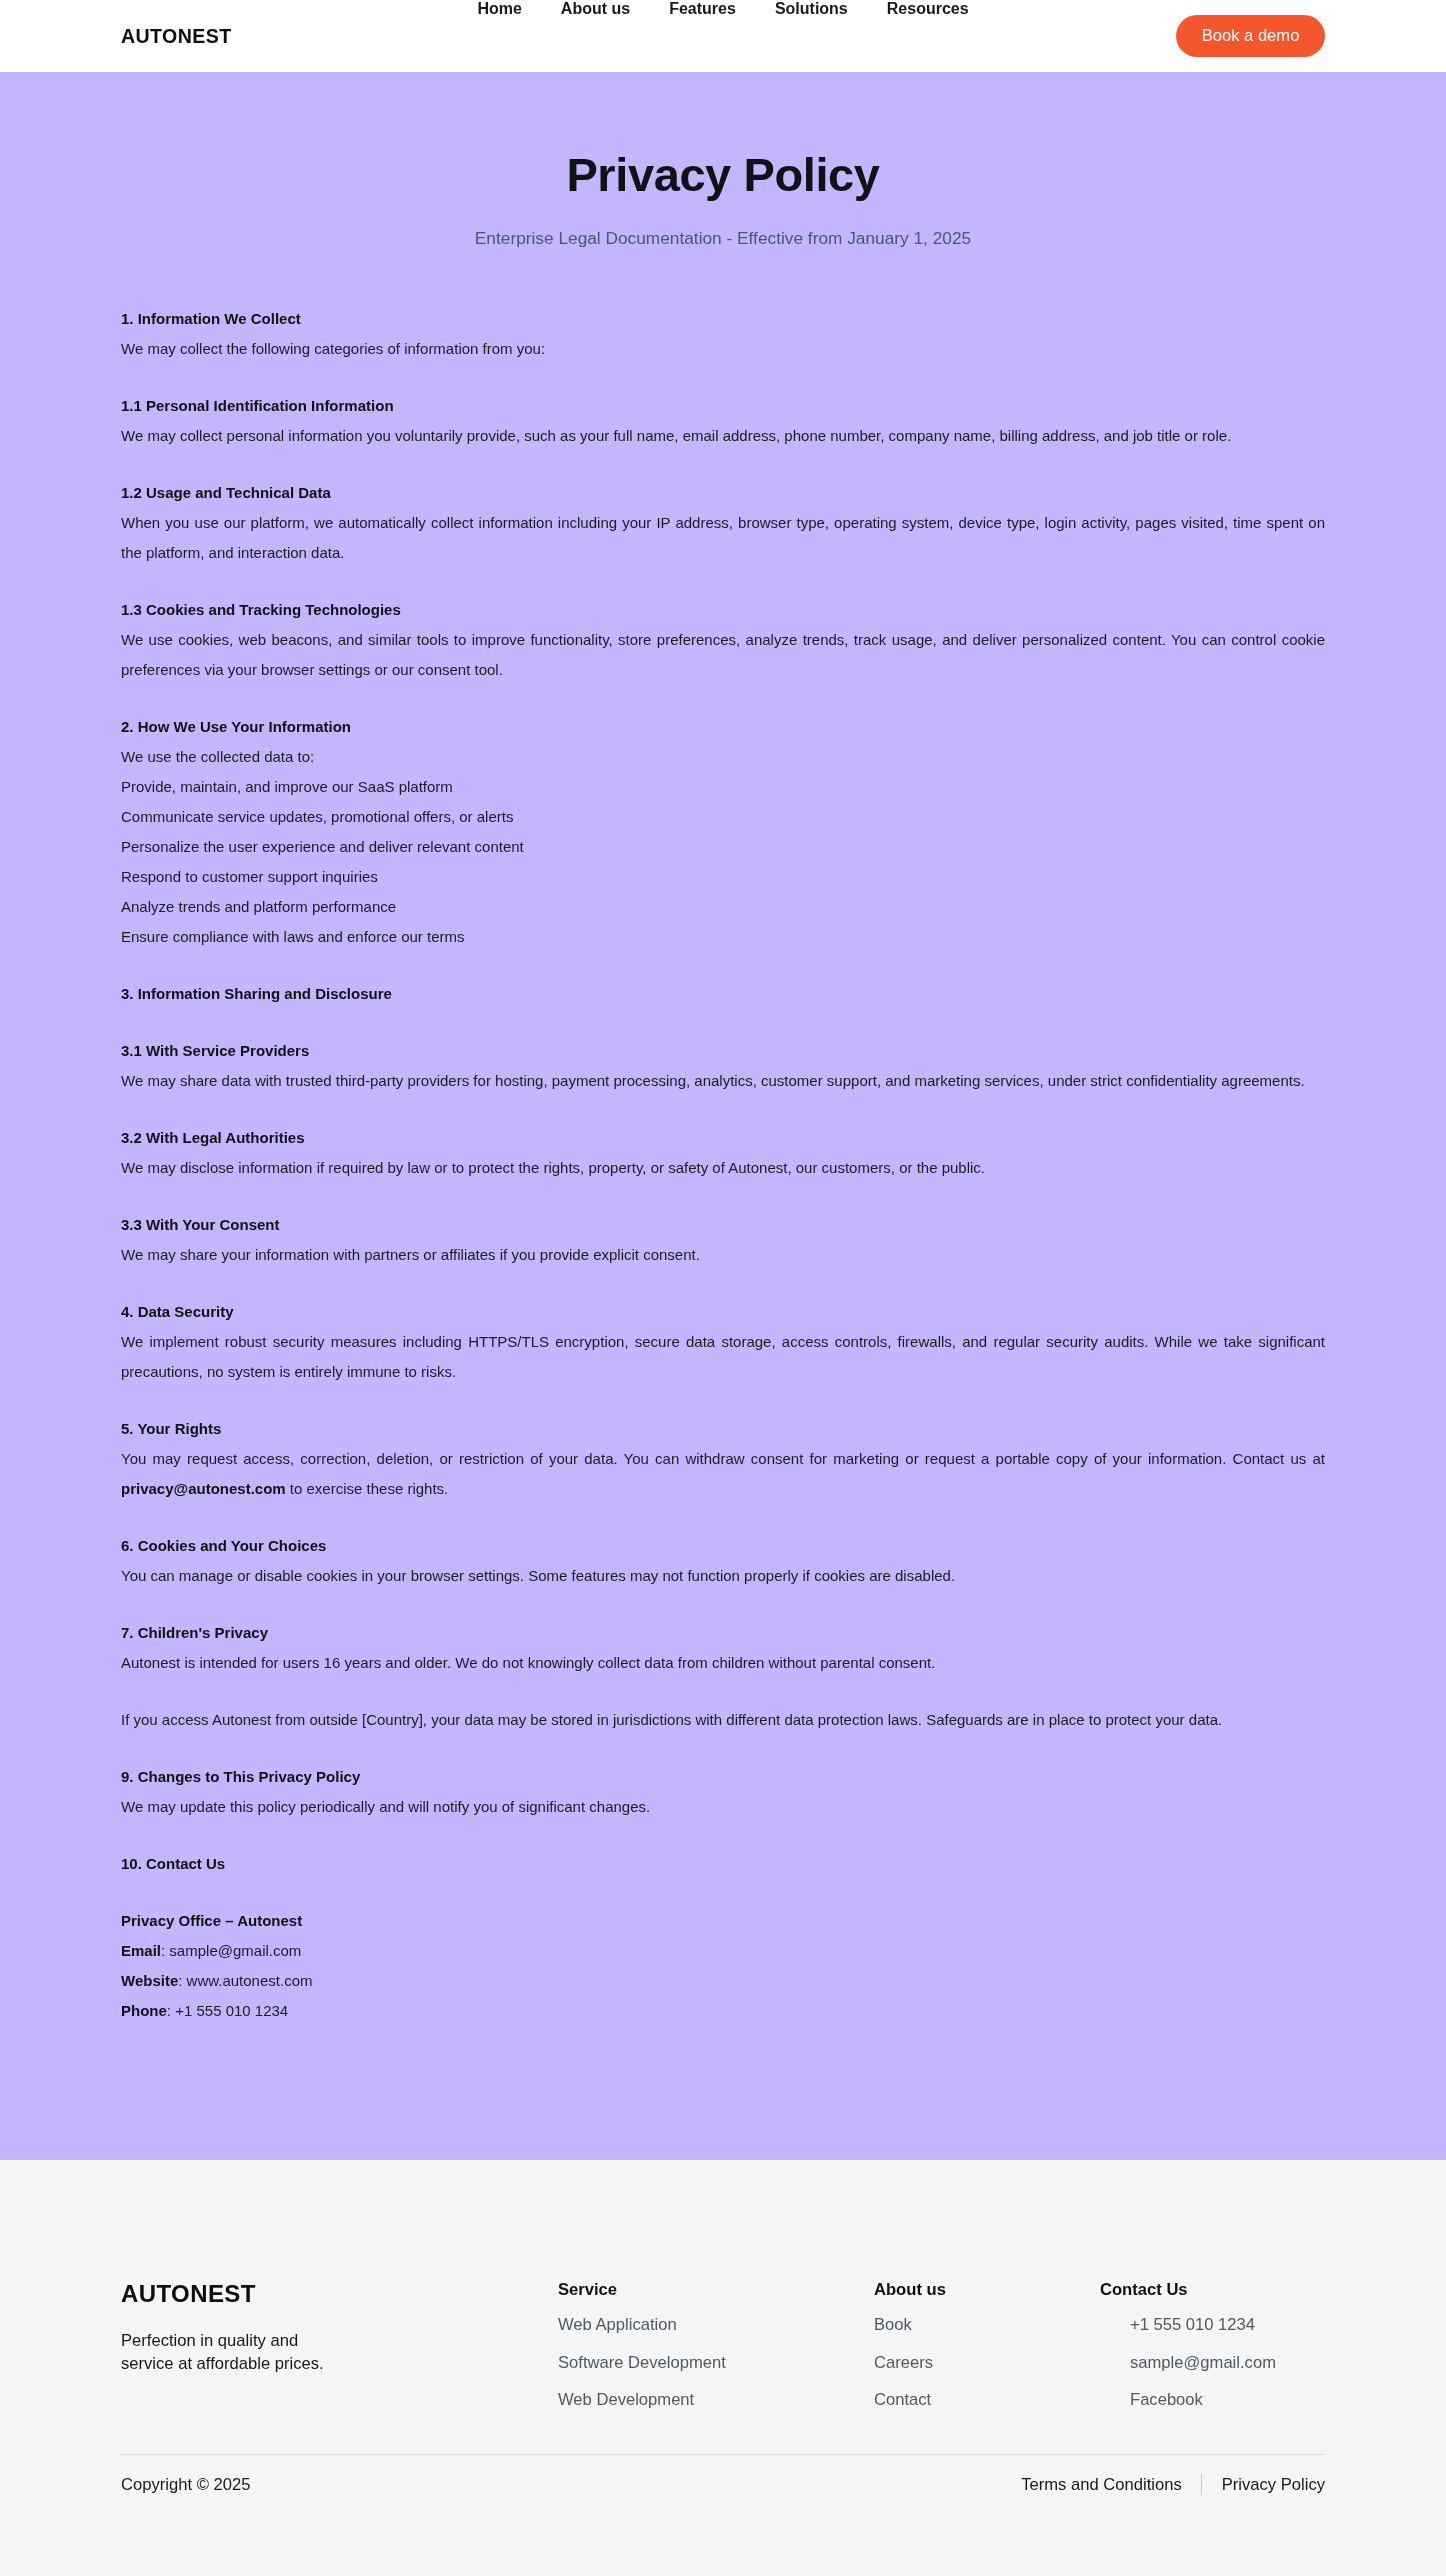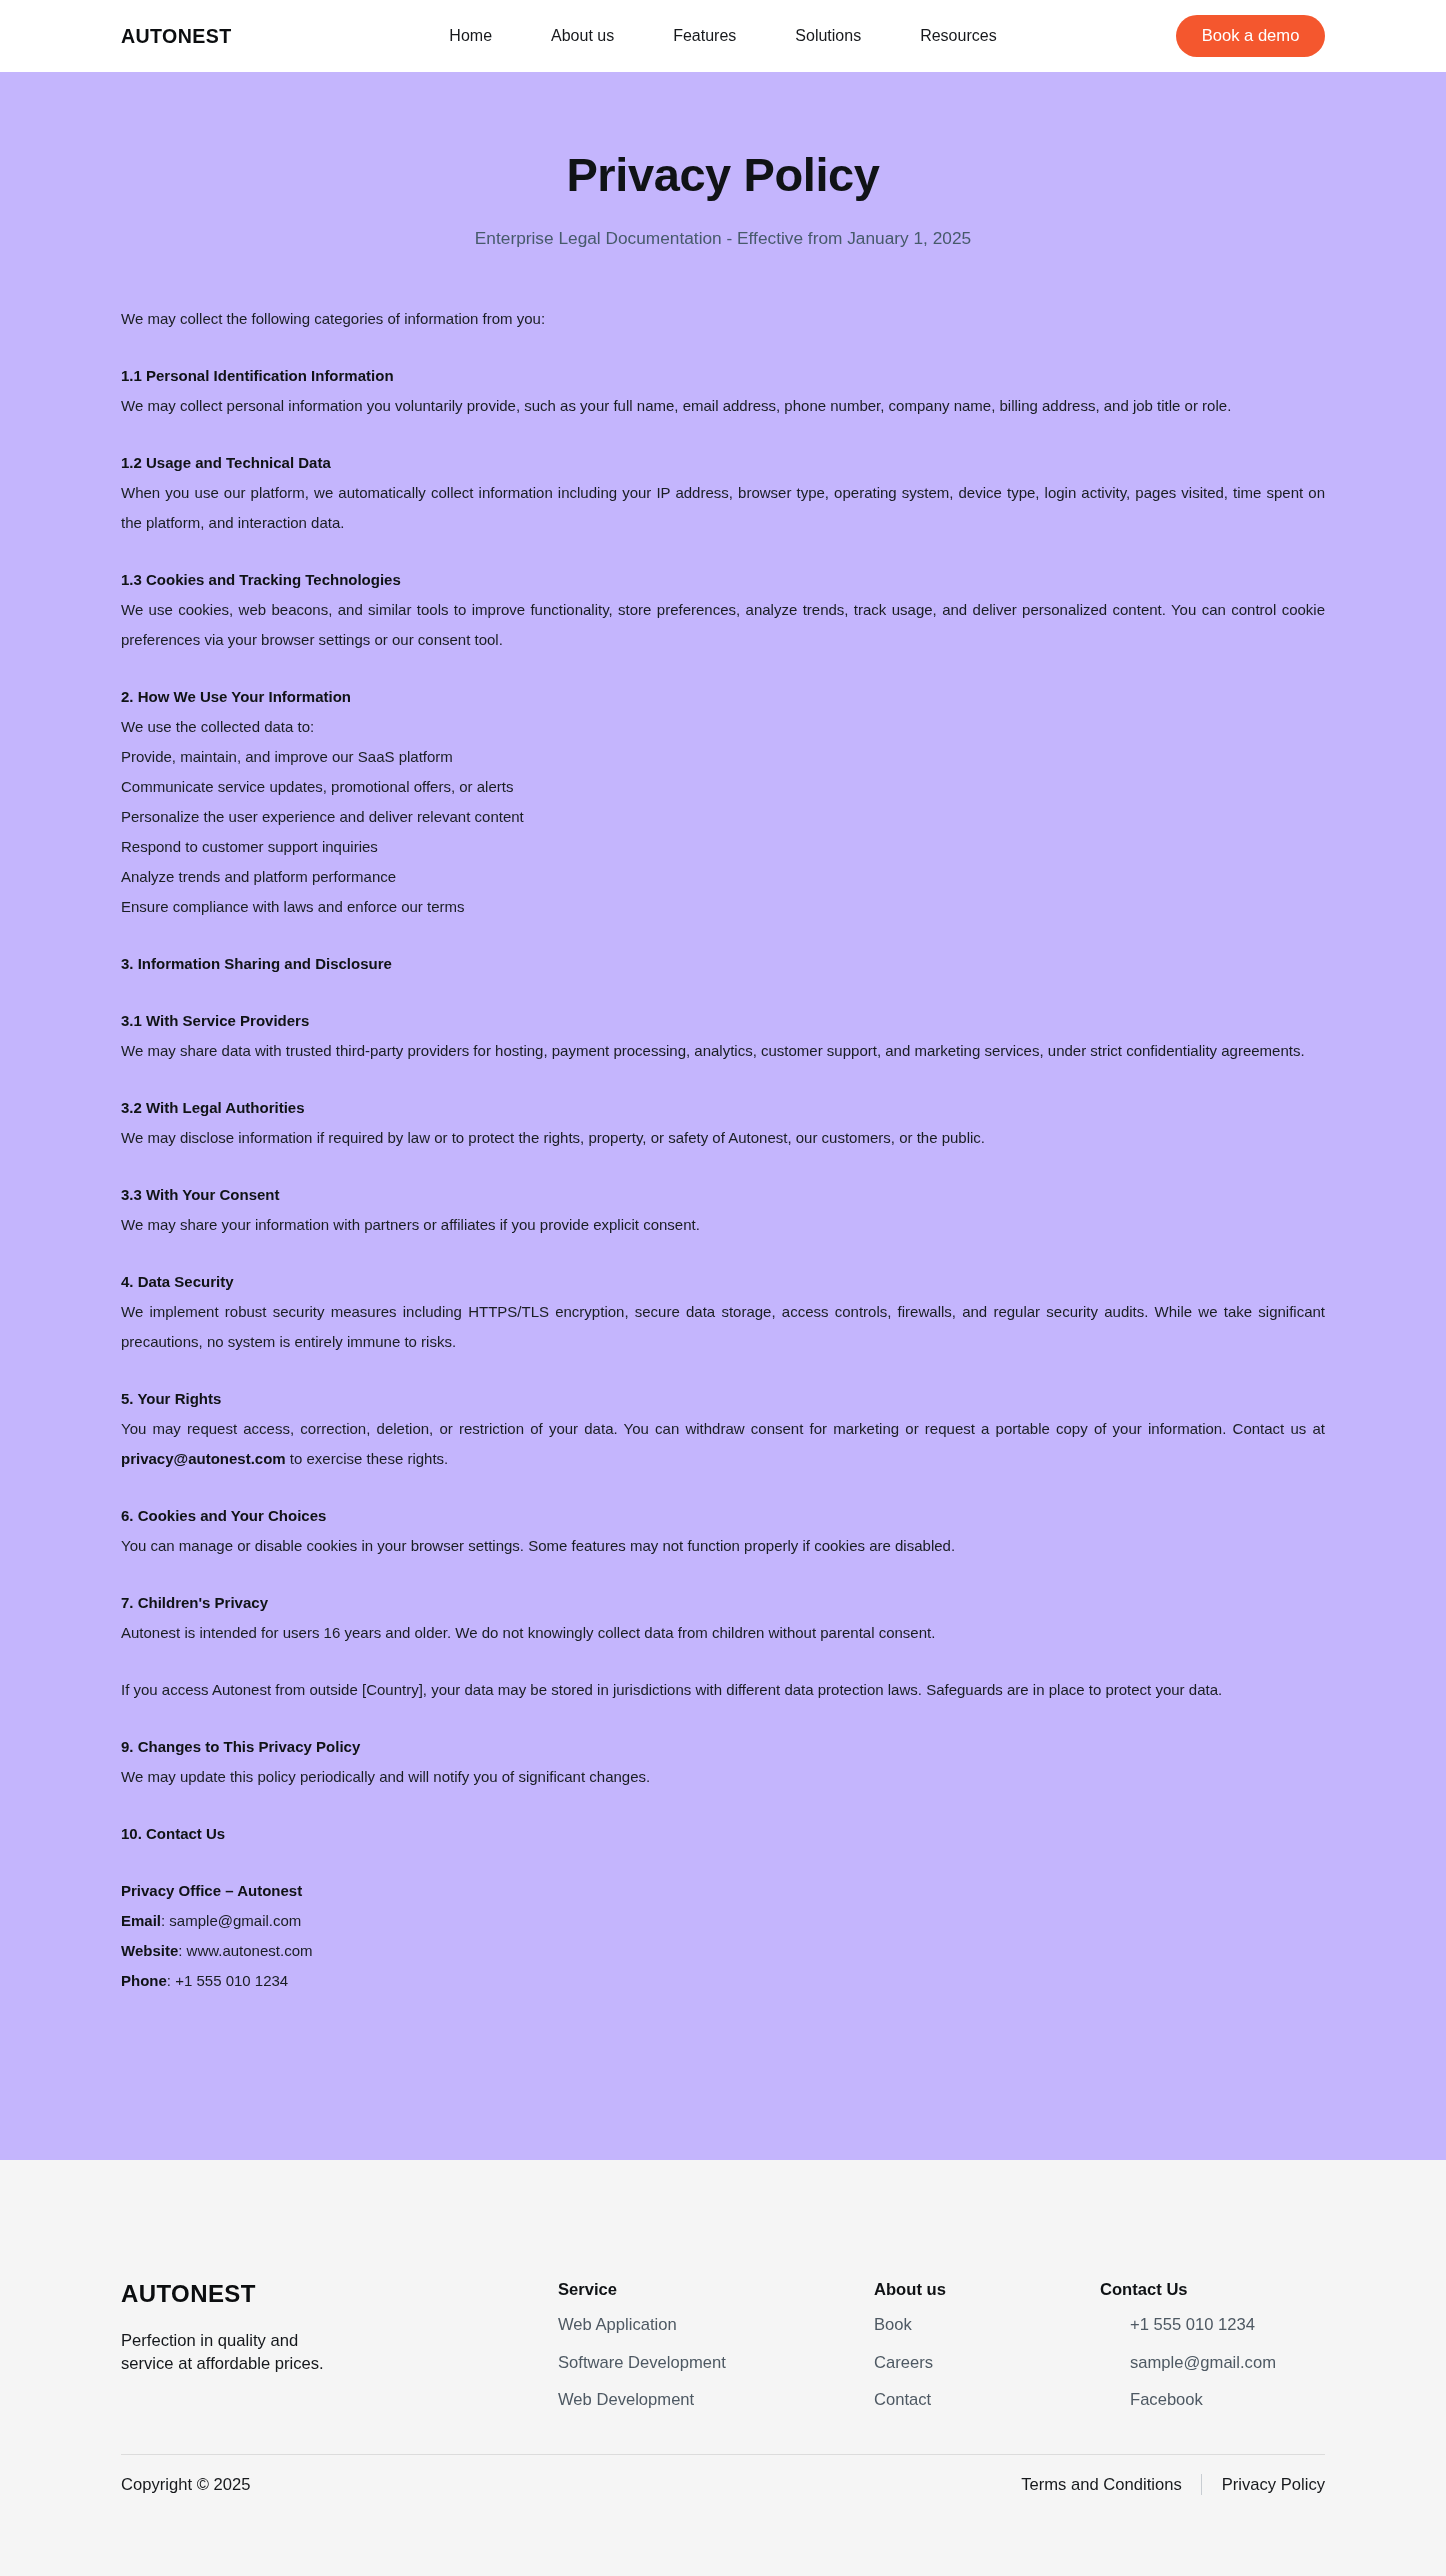--- a/index.html
+++ b/index.html
@@ -10,21 +10,21 @@
   html,body{margin:0;padding:0;}
   body{
     width:1446px;background:#fff;color:var(--text);
     font-family:"Liberation Sans","DejaVu Sans",sans-serif;
   }
   .page{width:1446px;height:2576px;display:flex;flex-direction:column;overflow:hidden;background:#c4b5fd;}
 
   
   header{flex:none;height:72px;position:relative;display:flex;align-items:center;padding:0 121px;background:#fff;}
   .logo{font-size:19.6px;font-weight:800;letter-spacing:0.4px;color:#0c0e10;cursor:pointer;}
-  nav{position:absolute;left:50%;top:0;height:72px;transform:translateX(-50%);display:flex;align-items:center;gap:59px;}
+  nav{position:absolute;left:50%;top:0;height:72px;transform:translateX(-50%);display:flex;gap:39px;font-weight:bold;}
   .nav-link{font-size:16px;color:#17191c;text-decoration:none;cursor:pointer;white-space:nowrap;}
   .cta{margin-left:auto;background:var(--accent);color:#fff;border:none;border-radius:22.6px;
        height:42px;padding:0 25.6px;font-size:16.6px;font-family:inherit;cursor:pointer;}
 
   
   main{flex:1;overflow:hidden;padding:75px 121px 0;}
   h1.title{margin:0 0 22.6px;text-align:center;font-size:47px;line-height:56px;font-weight:700;color:#101316;letter-spacing:-0.4px;}
   .subtitle{margin:0 0 54px;text-align:center;font-size:17.3px;line-height:24px;color:var(--subtitle);}
   section.policy{margin:0 0 27px;font-size:15px;line-height:30px;}
   section.policy h3{margin:0;font-size:15px;line-height:30px;font-weight:700;color:#101316;}
@@ -66,20 +66,21 @@
         <a class="nav-link">Resources</a>
       </nav>
     <button class="cta">Book a demo</button>
   </header>
 
   <main>
     <h1 class="title">Privacy Policy</h1>
     <p class="subtitle">Enterprise Legal Documentation - Effective from January 1, 2025</p>
     <div>
         <section class="policy">
+          <h3>1. Information We Collect</h3>
           <p>We may collect the following categories of information from you:</p>
         </section>
         <section class="policy">
           <h3>1.1 Personal Identification Information</h3>
           <p>We may collect personal information you voluntarily provide, such as your full name, email address, phone number, company name, billing address, and job title or role.</p>
         </section>
         <section class="policy">
           <h3>1.2 Usage and Technical Data</h3>
           <p>When you use our platform, we automatically collect information including your IP address, browser type, operating system, device type, login activity, pages visited, time spent on the platform, and interaction data.</p>
         </section>

